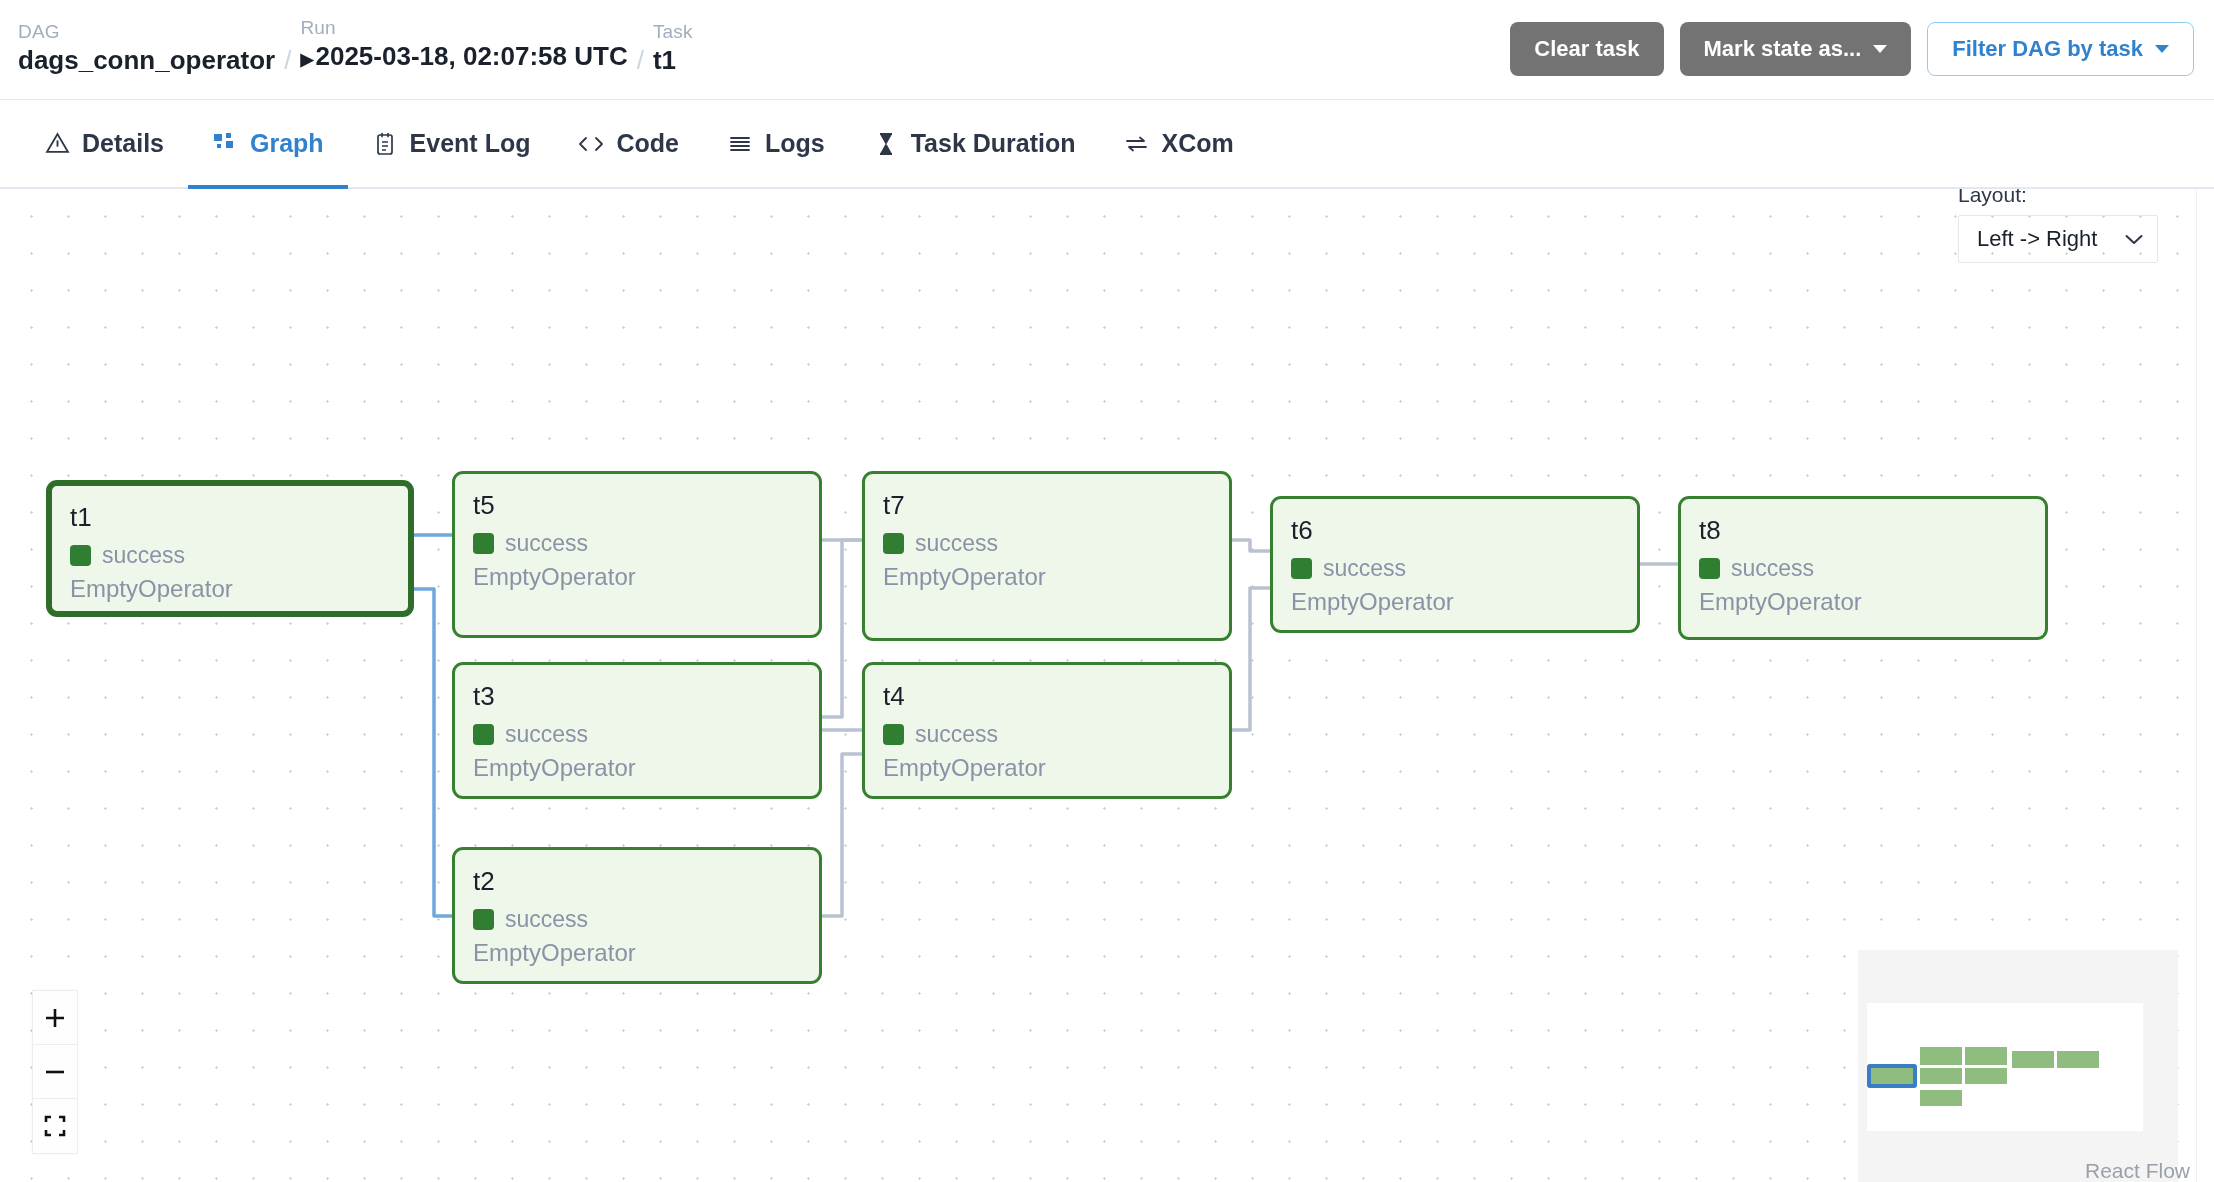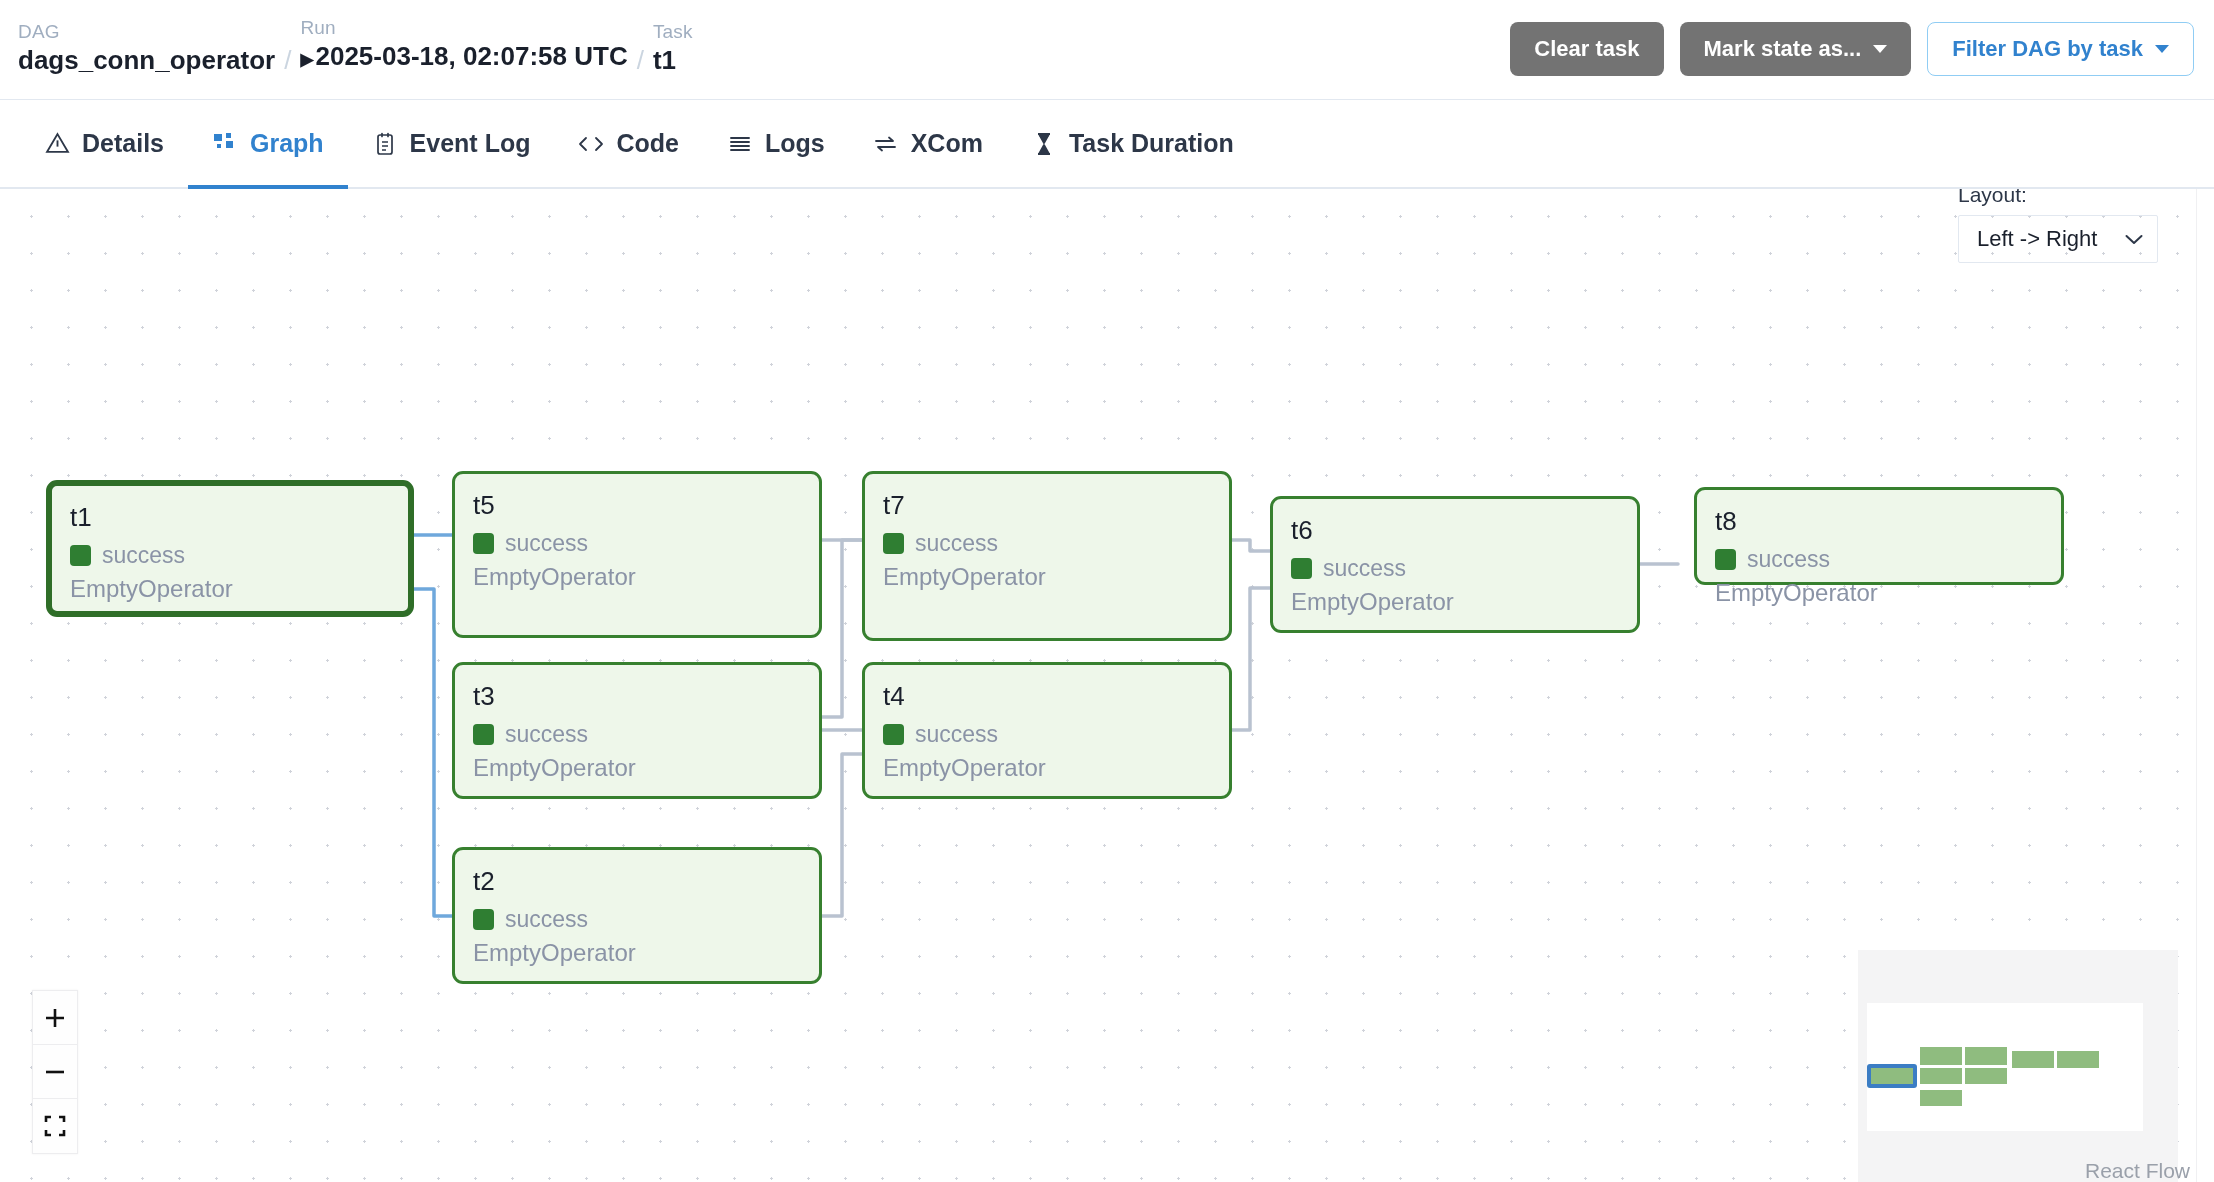--- a/index.html
+++ b/index.html
@@ -308,39 +308,39 @@
       <span class="tab-ico">
         <svg width="24" height="24" viewBox="0 0 24 24" stroke="#2d3748" stroke-width="1.9" stroke-linecap="round">
           <path d="M3 6 h18 M3 10 h18 M3 14 h18 M3 18 h18"></path>
         </svg>
       </span>
       <span>Logs</span>
     </div>
 
     <div class="tab">
       <span class="tab-ico">
-        <svg width="25" height="24" viewBox="0 0 25 24" fill="none" stroke="#2d3748" stroke-width="1.8" stroke-linecap="round" stroke-linejoin="round">
-          <path d="M3 9 h17 l-4 -3.5"></path>
-            <path d="M22 15 H5 l4 3.5"></path>
-        </svg>
-      </span>
-      <span>XCom</span>
-    </div>
-
-    <div class="tab">
-      <span class="tab-ico">
         <svg width="20" height="24" viewBox="0 0 20 24" fill="none" stroke="#2d3748" stroke-width="1.8" stroke-linejoin="round">
           <path d="M4 2 h12 M4 22 h12"></path>
           <path d="M5 2 c0 6 10 6 10 0" fill="#2d3748" stroke="none" transform="translate(0,0)"></path>
           <path d="M5 2 L10 11 L15 2" fill="#2d3748" stroke="#2d3748"></path>
           <path d="M5 22 L10 13 L15 22" fill="#2d3748" stroke="#2d3748"></path>
         </svg>
       </span>
       <span>Task Duration</span>
     </div>
+
+    <div class="tab">
+      <span class="tab-ico">
+        <svg width="25" height="24" viewBox="0 0 25 24" fill="none" stroke="#2d3748" stroke-width="1.8" stroke-linecap="round" stroke-linejoin="round">
+          <path d="M3 9 h17 l-4 -3.5"></path>
+            <path d="M22 15 H5 l4 3.5"></path>
+        </svg>
+      </span>
+      <span>XCom</span>
+    </div>
   </div>
 
   <div class="canvas">
 
     <svg class="edges" viewBox="0 0 2196 993" preserveAspectRatio="none">
       <g fill="none" stroke-width="3.5" stroke-linecap="round" stroke-linejoin="round">
 
         <path d="M414 346 H452" stroke="#6fa8dc"></path>
 
         <path d="M414 400 H434 V727 H452" stroke="#6fa8dc"></path>
@@ -417,21 +417,21 @@
 
     <div class="node" style="left:1270px; top:307px; width:370px; height:137px;">
       <div class="node-id">t6</div>
       <div class="node-state">
         <span class="state-swatch"></span>
         <span class="state-text">success</span>
       </div>
       <div class="node-op">EmptyOperator</div>
     </div>
 
-    <div class="node" style="left:1678px; top:298px; width:370px; height:98px;margin-left:16px;">
+    <div class="node" style="left:1678px; top:307px; width:370px; height:144px;">
       <div class="node-id">t8</div>
       <div class="node-state">
         <span class="state-swatch"></span>
         <span class="state-text">success</span>
       </div>
       <div class="node-op">EmptyOperator</div>
     </div>
 
     <div class="layout-ctl" style="top:-7px;">
       <div class="layout-label">Layout:</div>

